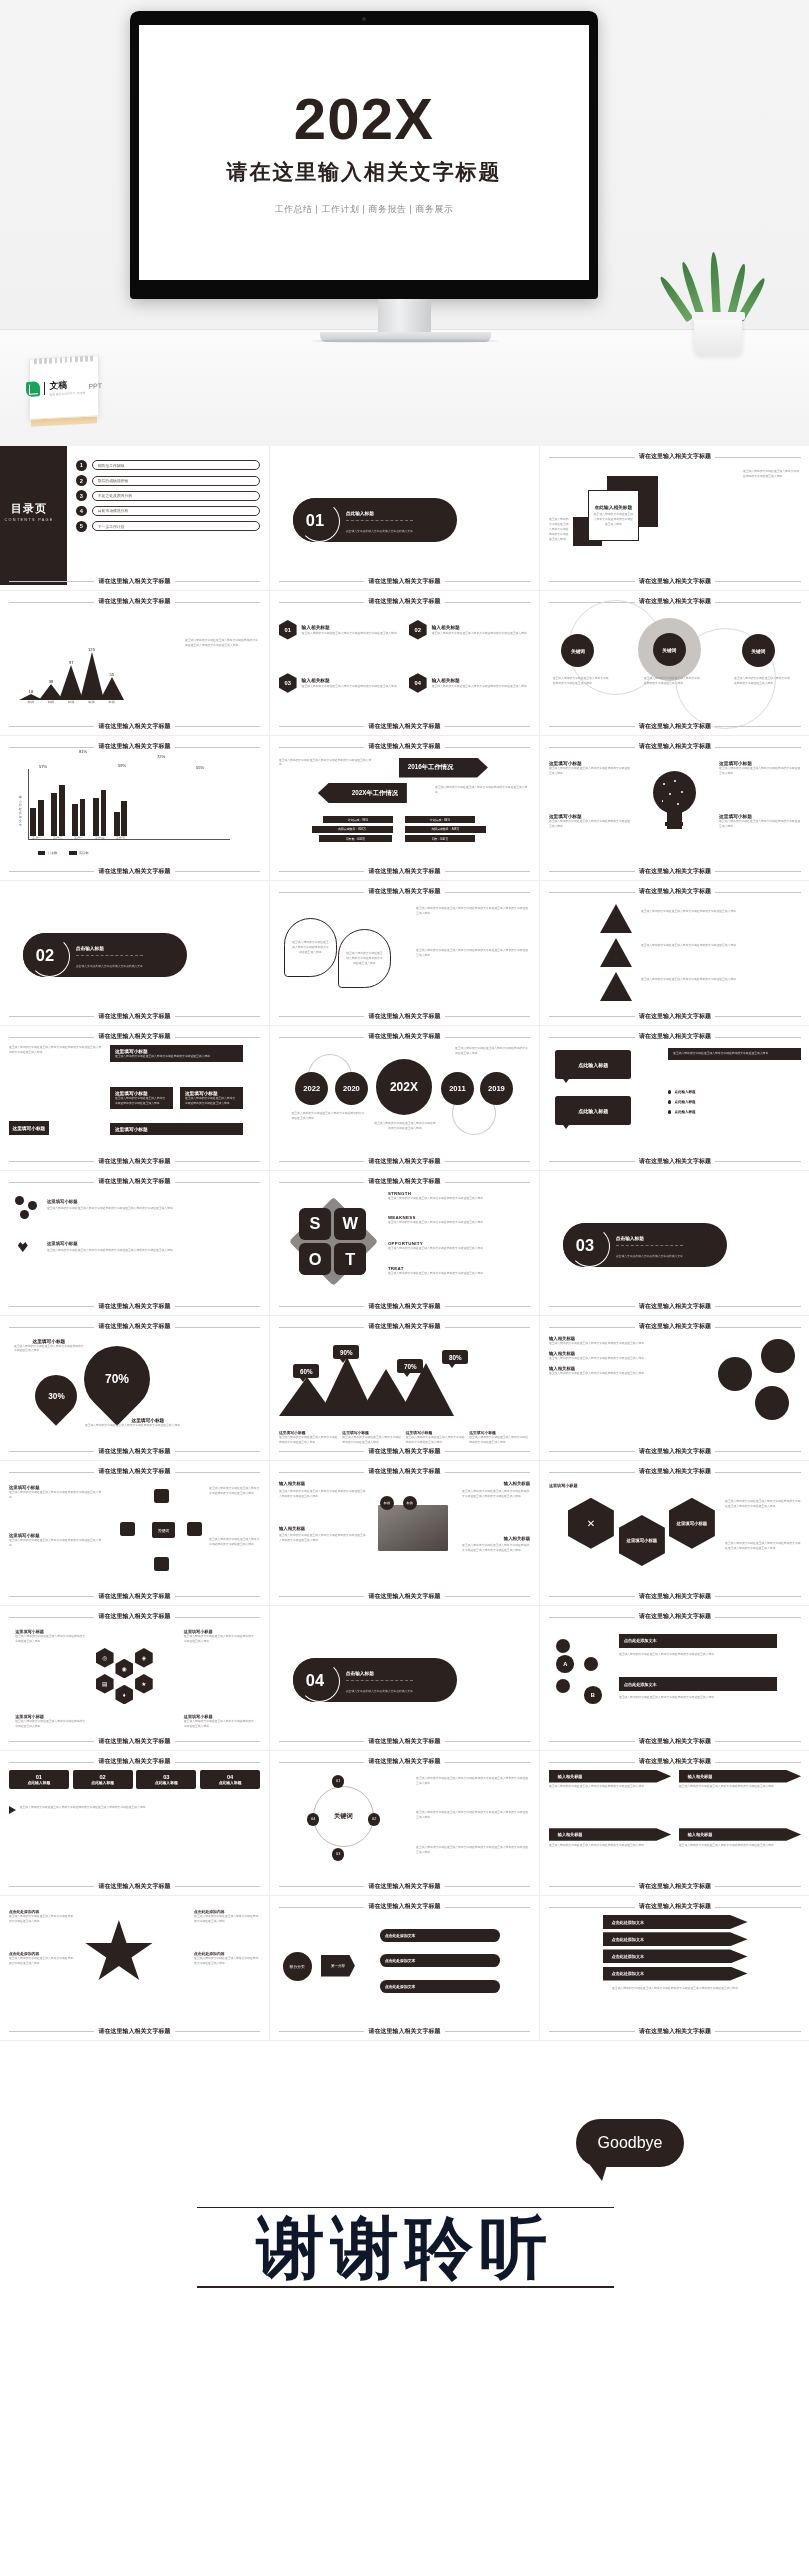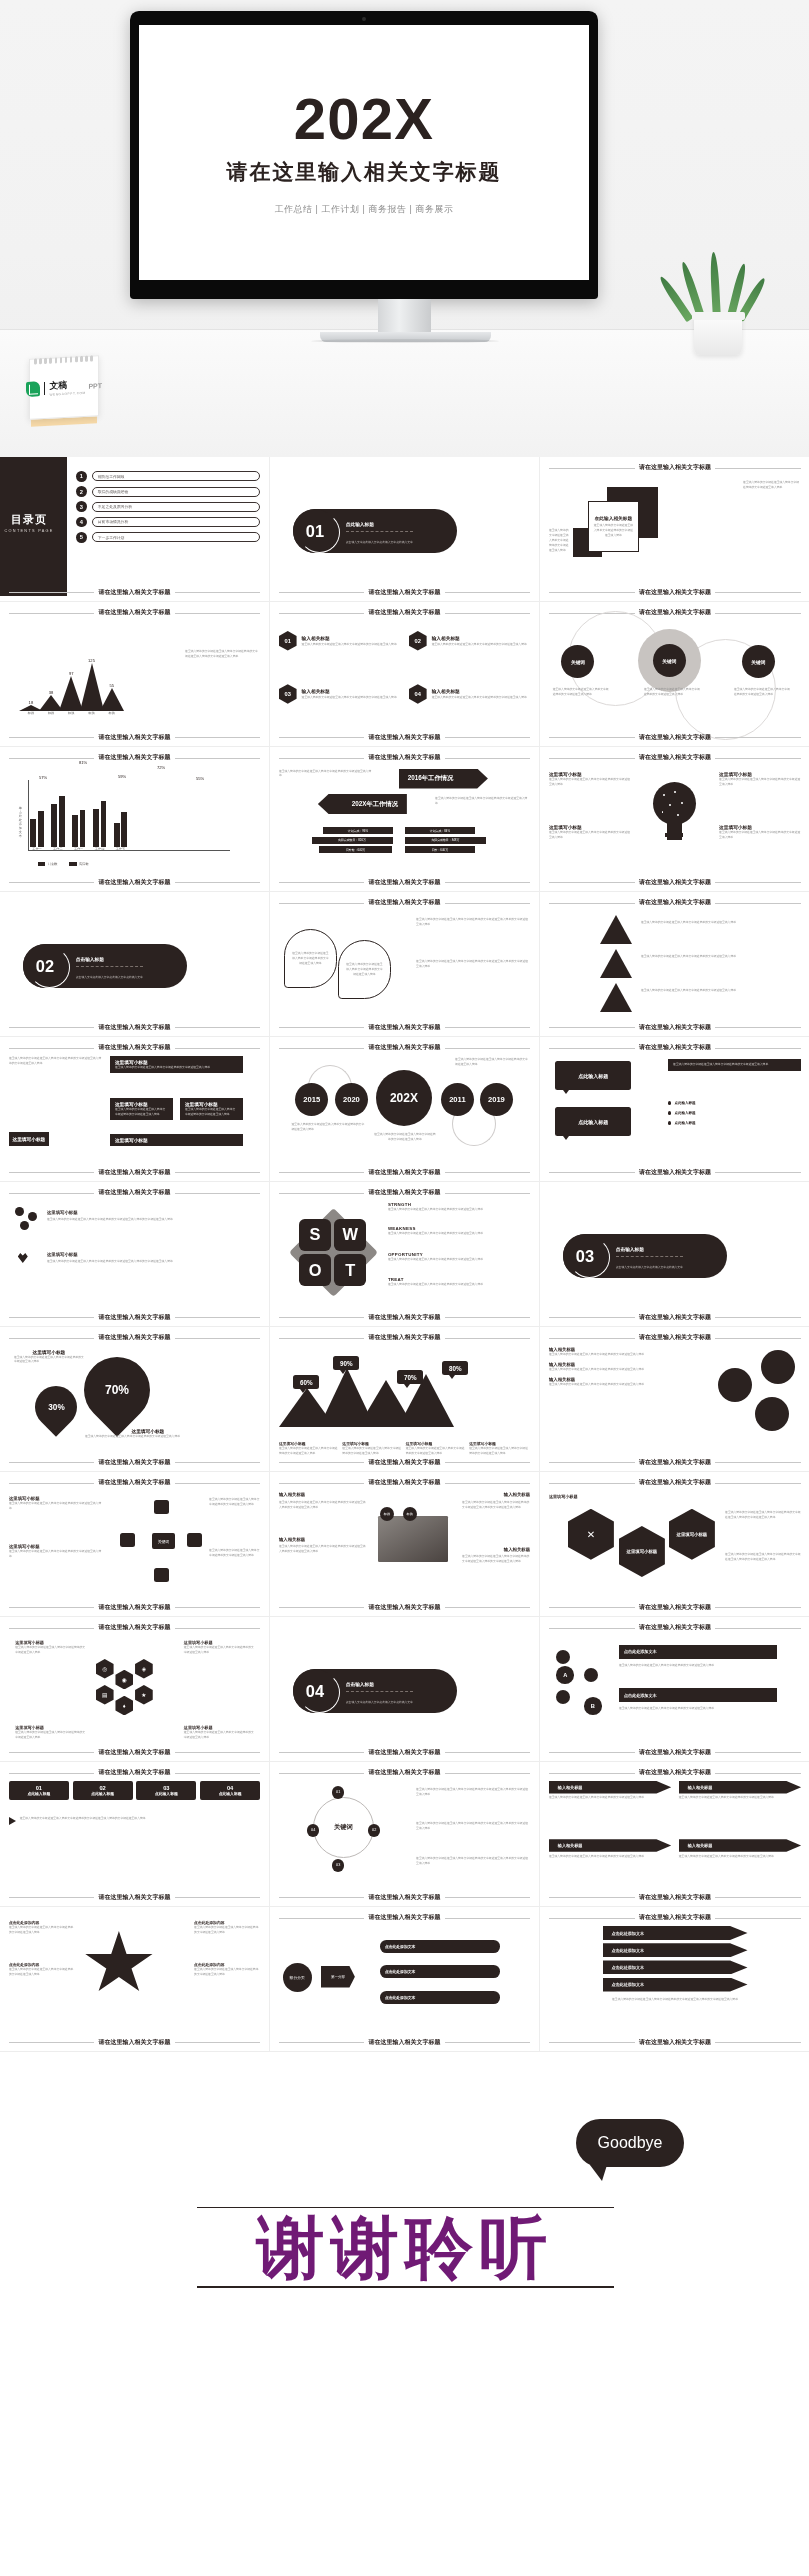--- a/index.html
+++ b/index.html
@@ -35,21 +35,21 @@
   .logo-bar { width:0.6px; height:12.6px; background:#222; margin:0 1.9px; }
   .logo-txt { font-size:8.9px; font-weight:bold; color:#1b1b1b; letter-spacing:0; }
   .logo-txt small { display:block; font-size:3.2px; font-weight:normal; color:#9a9a9a; letter-spacing:0.6px; }
   .logo-ppt { font-size:7px; color:#9a9a9a; font-weight:bold; }
   
   .plant { position:absolute; right:54px; top:247px; width:76px; height:108px; }
   .pot { position:absolute; left:14px; bottom:0; width:48px; height:39px; background:linear-gradient(180deg,#fcfcfc,#e8e8e8); border-radius:2.5px 2.5px 6.3px 6.3px; box-shadow:0 1.9px 5px rgba(0,0,0,.10); }
   .pot:before{content:"";position:absolute;left:-2.5px;top:-3.8px;width:53px;height:7.6px;border-radius:1.9px;background:#f4f4f4;}
   .blade { position:absolute; bottom:35px; left:35px; width:8.2px; height:61px; background:linear-gradient(180deg,#3f7a42,#6ba861); border-radius:50% 50% 1.9px 1.9px; transform-origin:bottom center; }
   
-  .grid { position:absolute; left:0; top:457px; width:810px; }
+  .grid { position:absolute; left:0; top:446px; width:810px; }
   .grow { display:flex; width:810px; }
   .slide { width:270px; height:145px; background:#fff; border-right:0.6px solid #ededed; border-bottom:0.6px solid #ededed; position:relative; overflow:hidden; padding:6.3px 8.9px; }
   .slide:last-child { border-right:none; }
   .shead { display:flex; align-items:center; gap:4.4px; font-size:6px; font-weight:bold; color:#2b2220; margin-bottom:3.8px; }
   .shead .ln { flex:1; height:0.6px; background:#c7c7c7; }
   .sfoot { position:absolute; left:8.9px; right:8.9px; bottom:3.8px; display:flex; align-items:center; gap:4.4px; font-size:6px; font-weight:bold; color:#2b2220; }
   .sfoot .ln { flex:1; height:0.6px; background:#c7c7c7; }
   .body { position:absolute; left:8.9px; right:8.9px; top:19px; bottom:15px; }
   .tiny { font-size:2.8px; color:#8a8a8a; line-height:1.75; }
   .tinyw { font-size:2.8px; color:#d8d4d2; line-height:1.75; }
@@ -118,21 +118,21 @@
   .swot .tile { position:absolute; width:32px; height:32px; background:#2b2220; border-radius:5.7px; display:flex; align-items:center; justify-content:center; color:#fff; font-size:16.4px; font-weight:bold; }
   .starshape { width:70px; height:66px; background:#2b2220; clip-path:polygon(50% 0%,61% 35%,98% 35%,68% 57%,79% 91%,50% 70%,21% 91%,32% 57%,2% 35%,39% 35%); }
   
   .ending { position:absolute; left:0; top:2081px; width:810px; height:495px; background:#fff; }
   .gb { position:absolute; left:576px; top:38px; width:108px; height:48px; background:#2b2220; border-radius:24px; display:flex; align-items:center; justify-content:center; }
   .gb span { color:#fff; font-size:16px; }
   .gb:after { content:""; position:absolute; left:14px; bottom:-14px; width:0; height:0; border-left:12.6px solid transparent; border-right:5px solid transparent; border-top:16.4px solid #2b2220; }
   .thanks-wrap { position:absolute; left:0; right:0; top:126px; text-align:center; }
   .rule { width:417px; height:1.3px; background:#2b2220; margin:0 auto; }
   .thanks-en { font-size:31px; letter-spacing:3.8px; color:#2b2220; margin:16.4px 0 6.3px; font-weight:400; }
-  .thanks-zh { font-size:68px; font-weight:bold; letter-spacing:6.3px; color:#701a75; line-height:1.15; }
+  .thanks-zh { font-size:68px; font-weight:bold; letter-spacing:6.3px; color:#0f172a; line-height:1.15; }
 </style>
 </head>
 <body>
 
 <div class="hero">
   <div class="desk"></div>
 
   <div class="monitor">
     <div class="bezel"></div>
     <div class="cam"></div>
@@ -621,21 +621,21 @@
 
     <div class="slide">
       <div class="shead">
         <span class="ln"></span>
           <span>请在这里输入相关文字标题</span>
           <span class="ln"></span>
       </div>
       <div class="body">
         <div class="arc" style="left:29px;top:8.9px;width:44px;height:44px;border-bottom-color:transparent"></div>
         <div class="arc" style="left:173px;top:46px;width:44px;height:44px;border-top-color:transparent"></div>
-        <div style="position:absolute;left:16.4px;top:26.6px;width:33px;height:33px;border-radius:50%;background:#2b2220;color:#fff;font-size:7.6px;font-weight:bold;display:flex;align-items:center;justify-content:center">2015</div>
+        <div style="position:absolute;left:16.4px;top:26.6px;width:33px;height:33px;border-radius:50%;background:#2b2220;color:#fff;font-size:7.6px;font-weight:bold;display:flex;align-items:center;justify-content:center">2022</div>
         <div style="position:absolute;left:56px;top:26.6px;width:33px;height:33px;border-radius:50%;background:#2b2220;color:#fff;font-size:7.6px;font-weight:bold;display:flex;align-items:center;justify-content:center">2020</div>
         <div style="position:absolute;left:97px;top:14px;width:56px;height:56px;border-radius:50%;background:#2b2220;color:#fff;font-size:12px;font-weight:bold;display:flex;align-items:center;justify-content:center">202X</div>
         <div style="position:absolute;left:162px;top:26.6px;width:33px;height:33px;border-radius:50%;background:#2b2220;color:#fff;font-size:7.6px;font-weight:bold;display:flex;align-items:center;justify-content:center">2011</div>
         <div style="position:absolute;left:201px;top:26.6px;width:33px;height:33px;border-radius:50%;background:#2b2220;color:#fff;font-size:7.6px;font-weight:bold;display:flex;align-items:center;justify-content:center">2019</div>
         <div class="tiny" style="position:absolute;left:12.6px;top:66px;width:75px">这里输入简单的文字概述这里输入简单文字概述简单的文字概述这里输入简单</div>
         <div class="tiny" style="position:absolute;left:95px;top:76px;width:62px;text-align:center">这里输入简单的文字概述这里输入简单文字概述简单的文字概述这里输入简单</div>
         <div class="tiny" style="position:absolute;right:0;top:1.3px;width:75px">这里输入简单的文字概述这里输入简单文字概述简单的文字概述这里输入简单</div>
       </div>
       <div class="sfoot">
         <span class="ln"></span>

